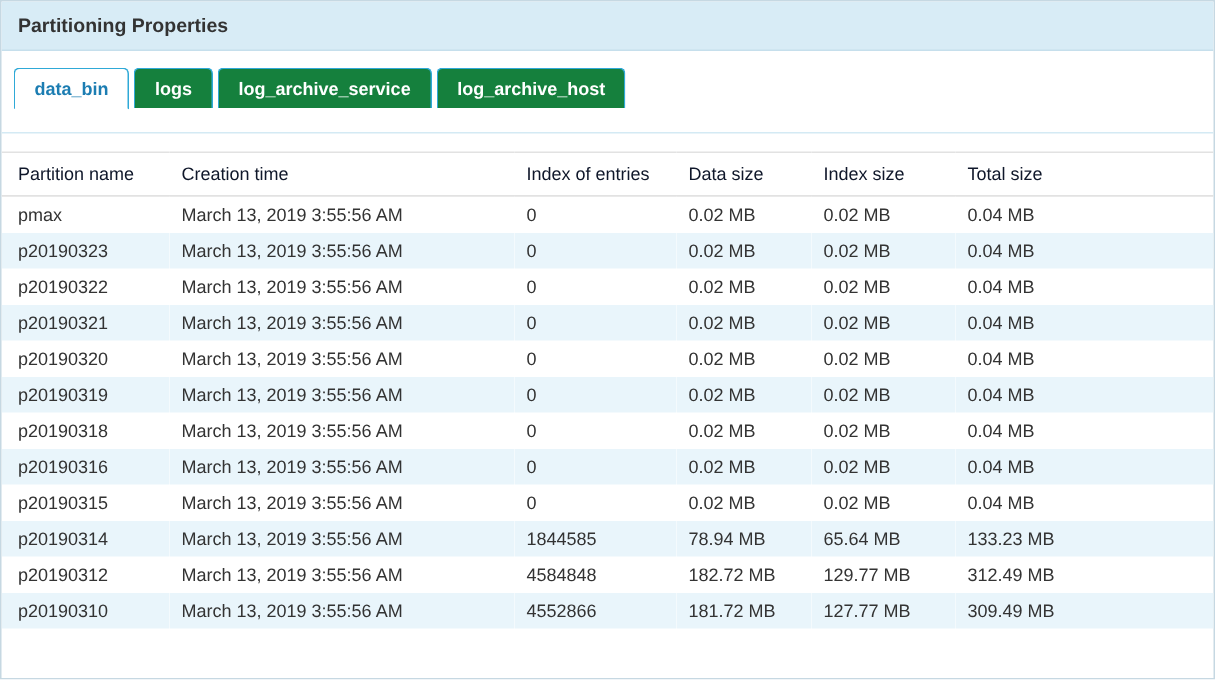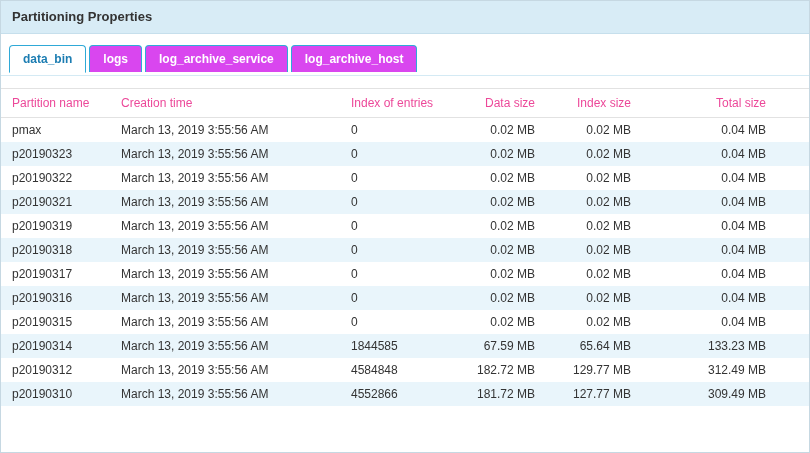--- a/index.html
+++ b/index.html
@@ -19,34 +19,34 @@
     border-bottom: 1px solid #c6dfec;
     padding: 8px 11px 9px 11px;
     font-size: 13px;
     font-weight: bold;
     color: #333333;
   }
 
   .tabbar {
     display: flex;
     align-items: flex-end;
-    padding: 11px 8px 3px 8px;
+    padding: 11px 8px 16px 8px;
     border-bottom: 1px solid #d4eaf4;
   }
   .tab {
     font-size: 12px;
     font-weight: bold;
     padding: 6px 13px 6px 13px;
     margin-right: 3px;
     border-radius: 4px 4px 0 0;
     cursor: pointer;
     white-space: nowrap;
   }
   .tab.inactive {
-    background: #d946ef;
+    background: #15803d;
     color: #ffffff;
     border: 1px solid #2fa9d7;
     border-bottom: none;
   }
   .tab.active {
     background: #ffffff;
     color: #1c7db2;
     border: 1px solid #2fa9d7;
     border-bottom: 1px solid #ffffff;
     margin-bottom: -1px;
@@ -54,36 +54,36 @@
 
   table {
     width: 100%;
     border-collapse: collapse;
     table-layout: fixed;
     font-size: 12px;
     margin-top: 12px;
   }
   thead th {
     font-weight: normal;
-    color: #ec4899;
+    color: #0f172a;
     text-align: left;
     padding: 7px 4px 7px 8px;
     border-top: 1px solid #e2e2e2;
     border-bottom: 1px solid #e2e2e2;
     white-space: nowrap;
     overflow: hidden;
   }
   tbody td {
     color: #333333;
     padding: 5px 4px 5px 8px;
     white-space: nowrap;
     overflow: hidden;
   }
   tbody tr:nth-child(even) { background: #e9f5fb; }
-  th.num, td.num { text-align: right; padding-right: 6px; }
+  th.num, td.num { text-align: left; padding-right: 6px; }
   th.last, td.last { padding-right: 43px; }
   td.first, th.first { padding-left: 11px; }
 </style>
 </head>
 <body>
 
 <div class="window">
   <div class="titlebar">Partitioning Properties</div>
 
   <div class="tabbar">
@@ -139,64 +139,64 @@
         </tr>
         <tr>
           <td class="first">p20190321</td>
           <td>March 13, 2019 3:55:56 AM</td>
           <td>0</td>
           <td class="num">0.02 MB</td>
           <td class="num">0.02 MB</td>
           <td class="num last">0.04 MB</td>
         </tr>
         <tr>
+          <td class="first">p20190320</td>
+          <td>March 13, 2019 3:55:56 AM</td>
+          <td>0</td>
+          <td class="num">0.02 MB</td>
+          <td class="num">0.02 MB</td>
+          <td class="num last">0.04 MB</td>
+        </tr>
+        <tr>
           <td class="first">p20190319</td>
           <td>March 13, 2019 3:55:56 AM</td>
           <td>0</td>
           <td class="num">0.02 MB</td>
           <td class="num">0.02 MB</td>
           <td class="num last">0.04 MB</td>
         </tr>
         <tr>
           <td class="first">p20190318</td>
           <td>March 13, 2019 3:55:56 AM</td>
           <td>0</td>
           <td class="num">0.02 MB</td>
           <td class="num">0.02 MB</td>
           <td class="num last">0.04 MB</td>
         </tr>
         <tr>
-          <td class="first">p20190317</td>
-          <td>March 13, 2019 3:55:56 AM</td>
-          <td>0</td>
-          <td class="num">0.02 MB</td>
-          <td class="num">0.02 MB</td>
-          <td class="num last">0.04 MB</td>
-        </tr>
-        <tr>
           <td class="first">p20190316</td>
           <td>March 13, 2019 3:55:56 AM</td>
           <td>0</td>
           <td class="num">0.02 MB</td>
           <td class="num">0.02 MB</td>
           <td class="num last">0.04 MB</td>
         </tr>
         <tr>
           <td class="first">p20190315</td>
           <td>March 13, 2019 3:55:56 AM</td>
           <td>0</td>
           <td class="num">0.02 MB</td>
           <td class="num">0.02 MB</td>
           <td class="num last">0.04 MB</td>
         </tr>
         <tr>
           <td class="first">p20190314</td>
           <td>March 13, 2019 3:55:56 AM</td>
           <td>1844585</td>
-          <td class="num">67.59 MB</td>
+          <td class="num">78.94 MB</td>
           <td class="num">65.64 MB</td>
           <td class="num last">133.23 MB</td>
         </tr>
         <tr>
           <td class="first">p20190312</td>
           <td>March 13, 2019 3:55:56 AM</td>
           <td>4584848</td>
           <td class="num">182.72 MB</td>
           <td class="num">129.77 MB</td>
           <td class="num last">312.49 MB</td>

